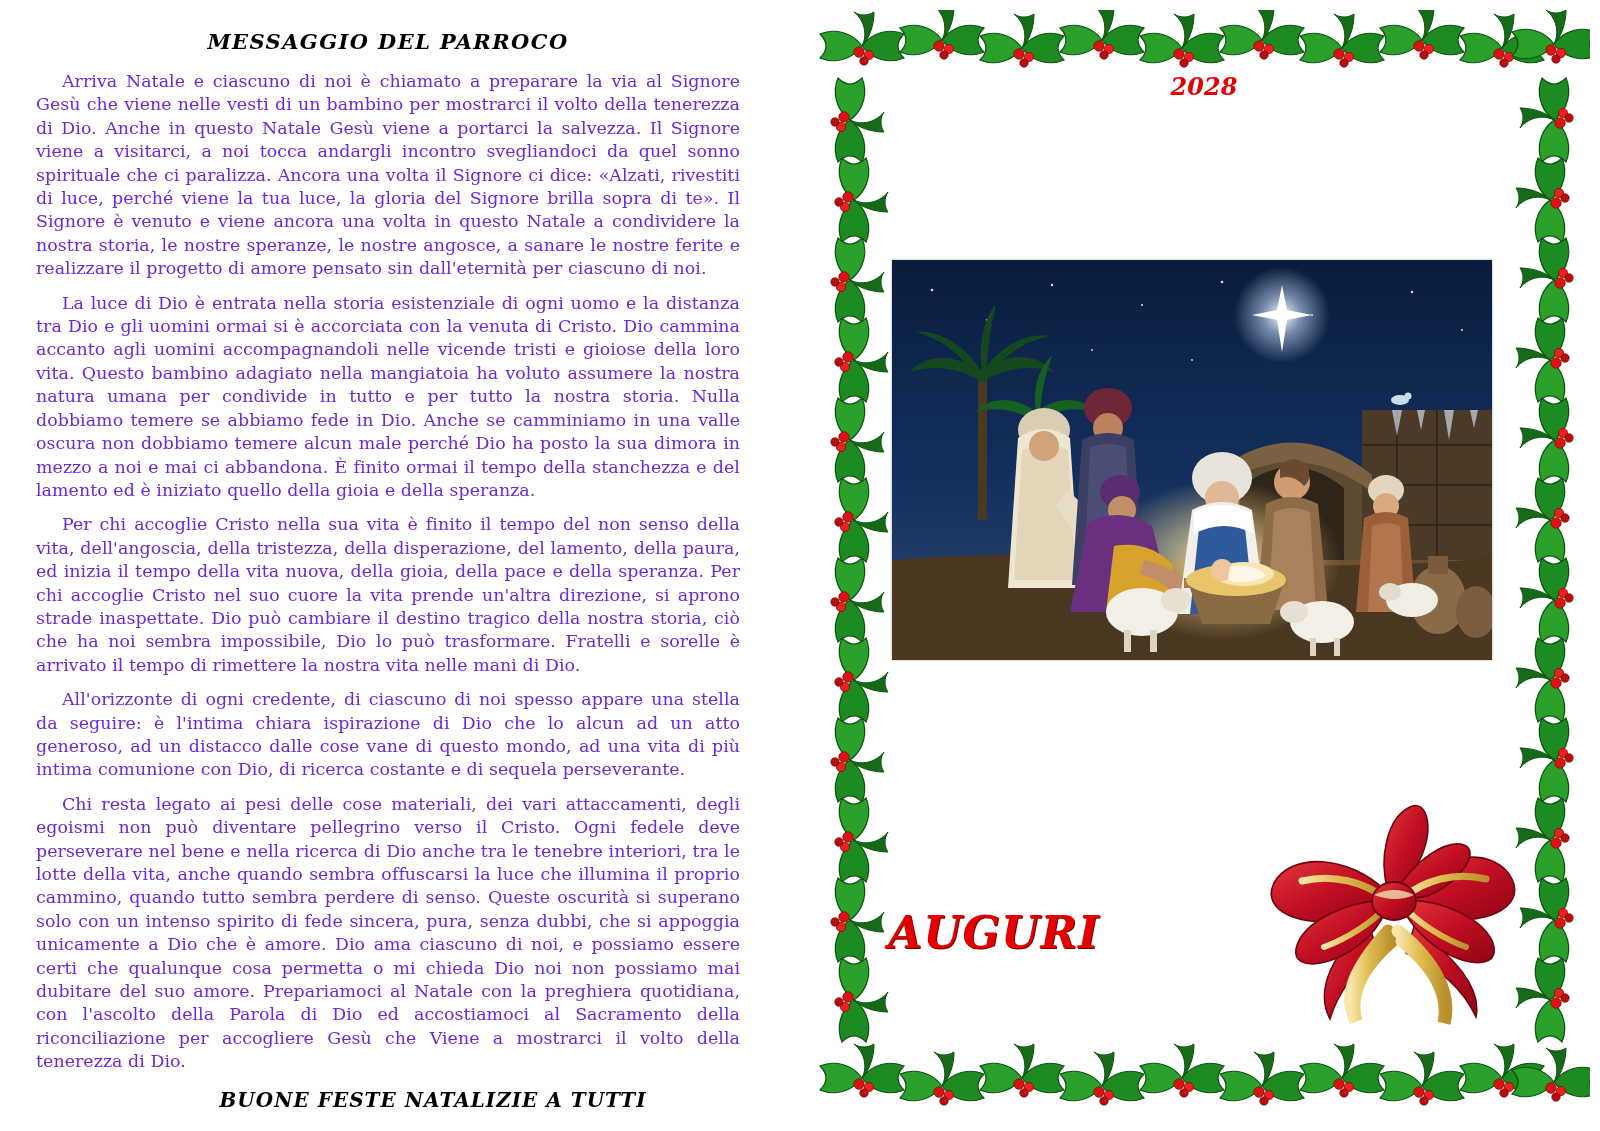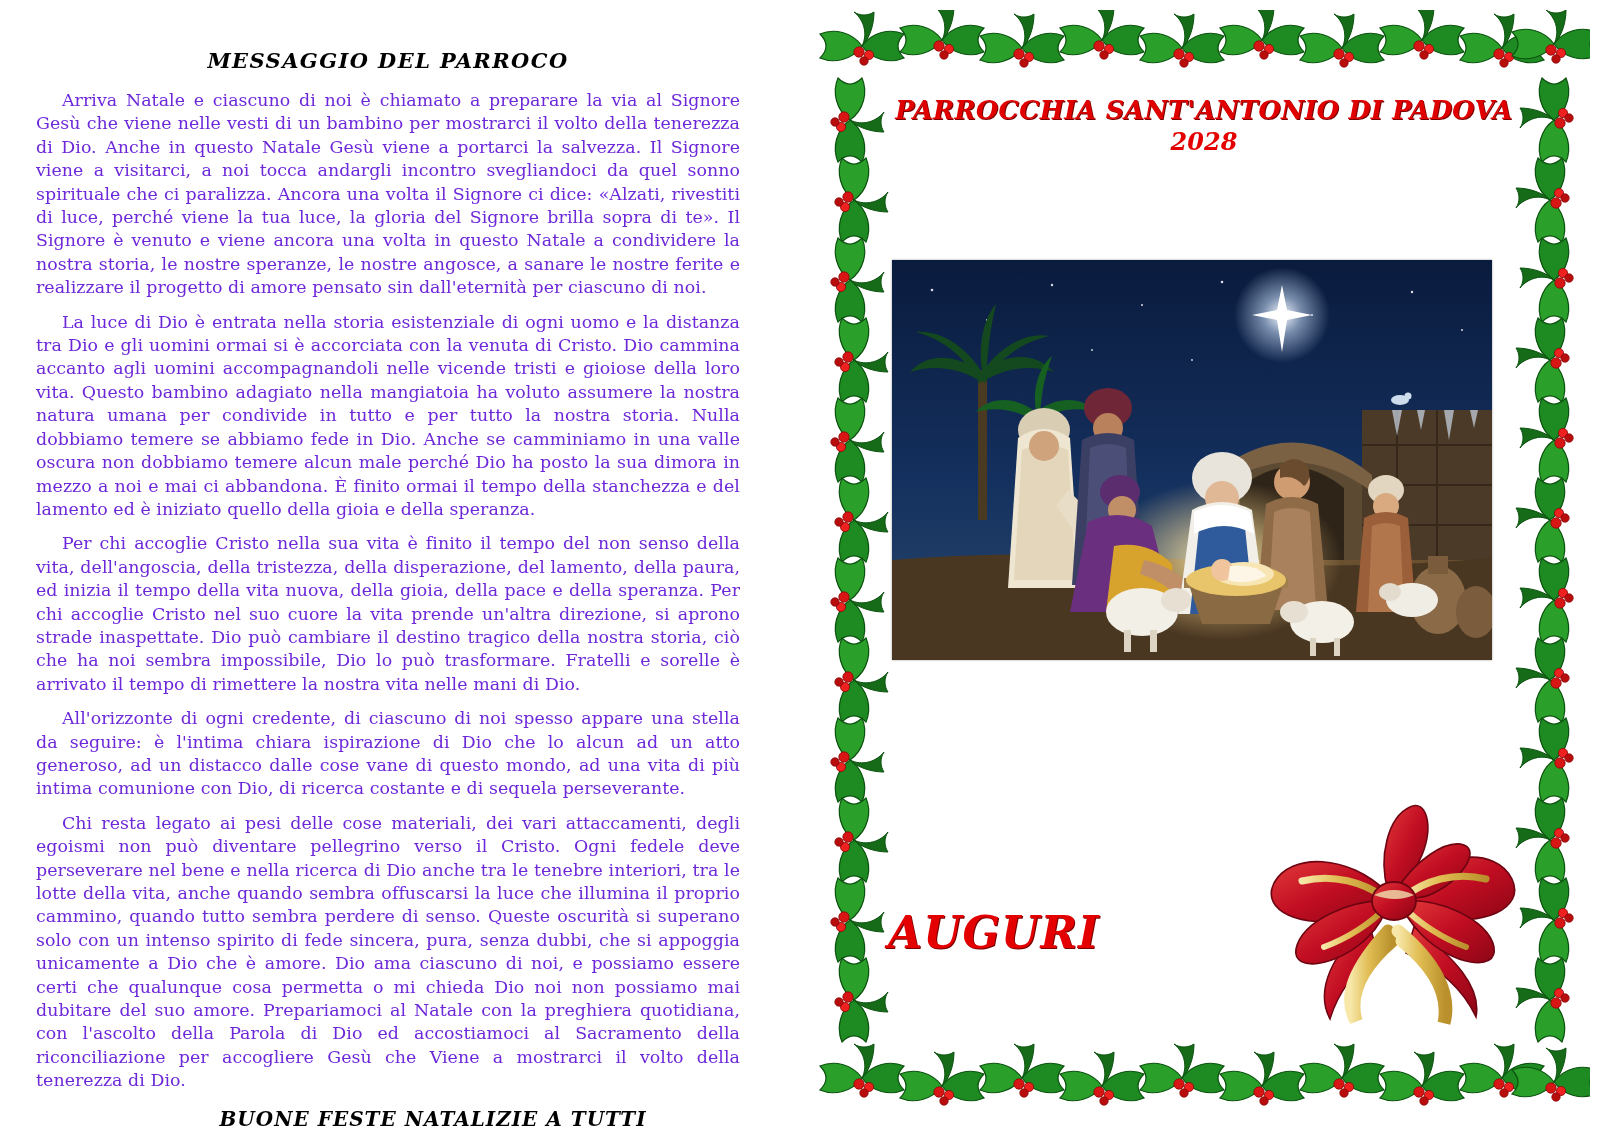--- a/index.html
+++ b/index.html
@@ -20,21 +20,21 @@
     height: 1131px;
     display: flex;
   }
 
   
   .left-panel {
     position: relative;
     width: 800px;
     height: 972px;
     box-sizing: border-box;
-    padding: 40px 60px 20px 36px;
+    padding: 21px 60px 20px 36px;
   }
   .msg-title {
     text-align: center;
     font-family: "DejaVu Serif", serif;
     font-style: italic;
     font-weight: bold;
     font-size: 21px;
     letter-spacing: 1.4px;
     margin: 8px 0 16px 0;
     color: #000;
@@ -236,21 +236,20 @@
         <use href="#holly-unit" x="740" y="590" transform="rotate(-90 740 590)"></use>
         <use href="#holly-unit" x="736" y="670" transform="rotate(-90 736 670)"></use>
         <use href="#holly-unit" x="740" y="750" transform="rotate(-90 740 750)"></use>
         <use href="#holly-unit" x="736" y="830" transform="rotate(-90 736 830)"></use>
         <use href="#holly-unit" x="740" y="910" transform="rotate(-90 740 910)"></use>
         <use href="#holly-unit" x="736" y="990" transform="rotate(-90 736 990)"></use>
       </g>
     </svg>
 
     <div class="poster-inner">
-      <div class="parish-name">PARROCCHIA SANT'ANTONIO DI PADOVA</div>
       <div class="concert-year">2028</div>
 
       <div class="nativity-wrap">
         <svg width="600" height="400" viewBox="0 0 600 400">
           <defs>
             <linearGradient id="sky" x1="0" y1="0" x2="0" y2="1">
               <stop offset="0%" stop-color="#0a1b3d"></stop>
               <stop offset="55%" stop-color="#14305e"></stop>
               <stop offset="100%" stop-color="#2b4a6e"></stop>
             </linearGradient>

